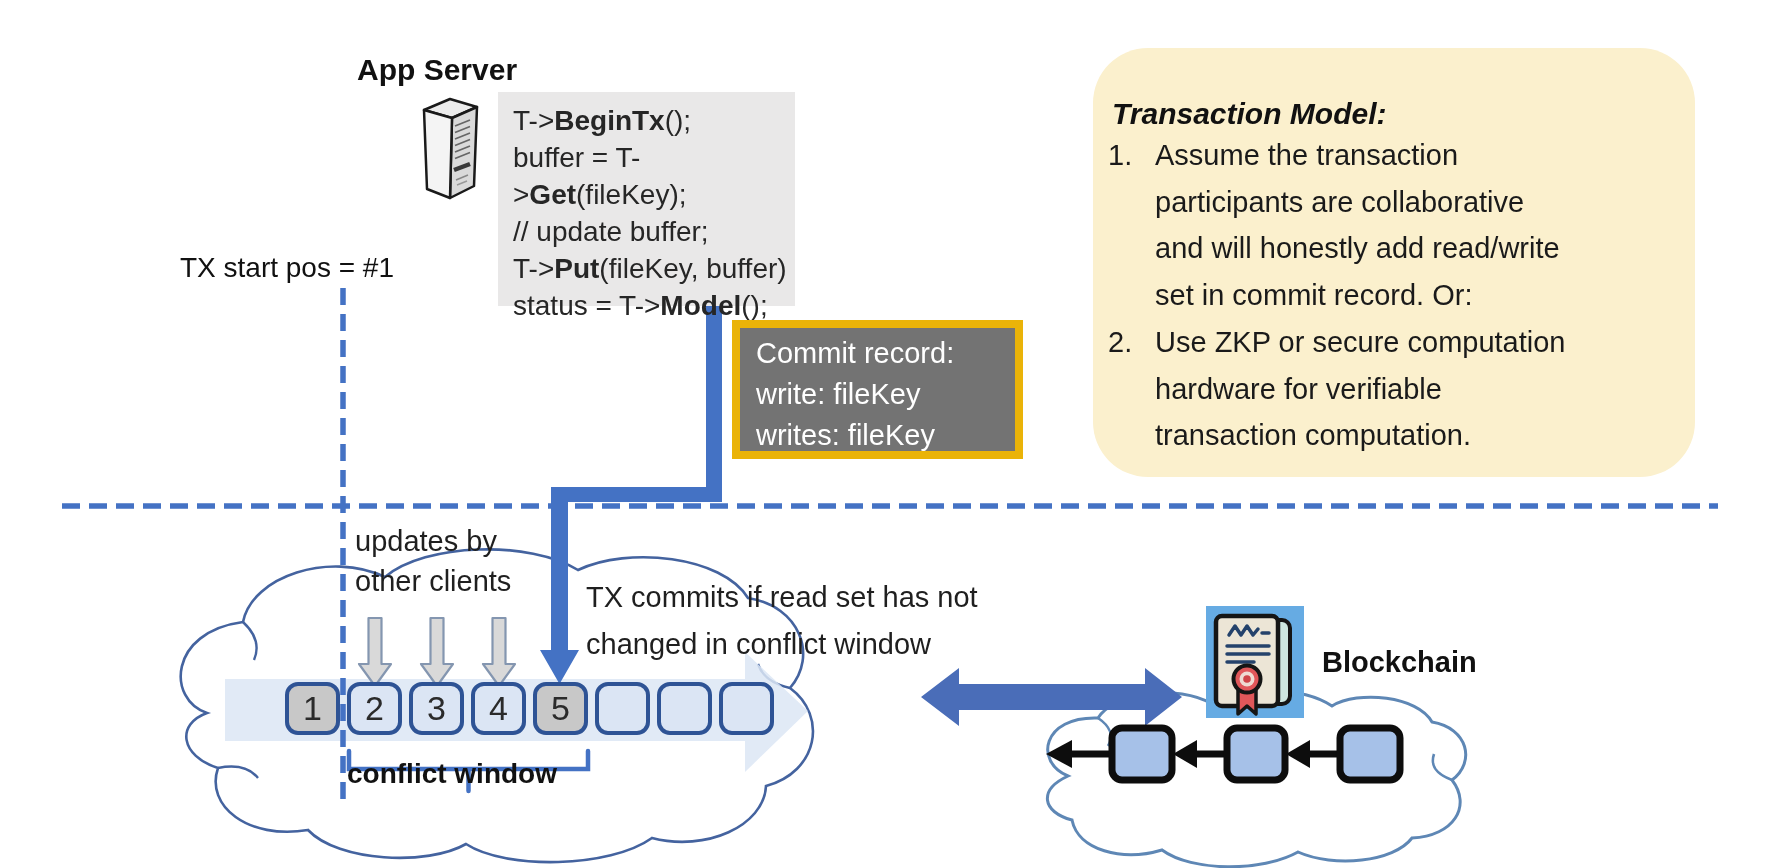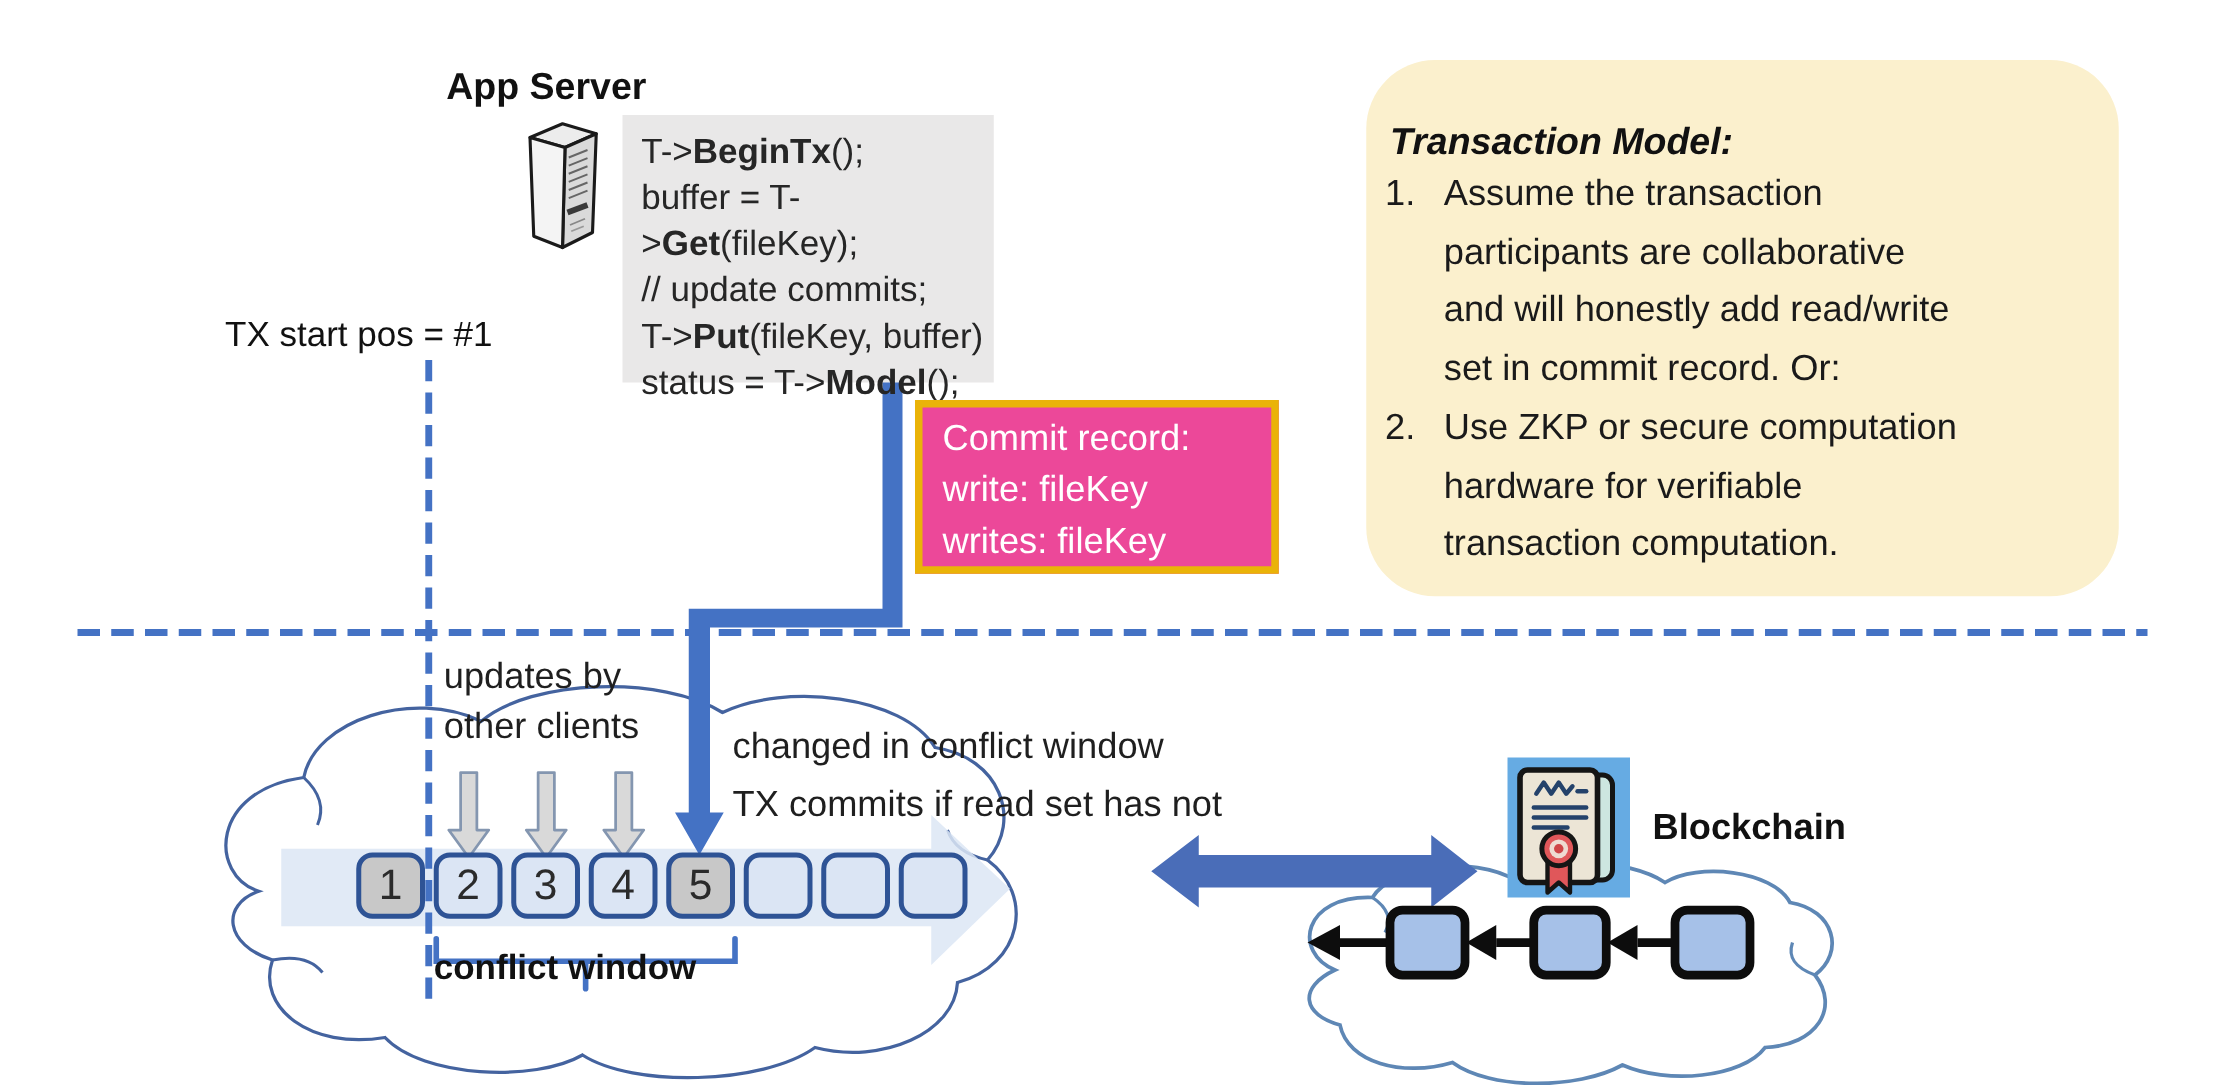--- a/index.html
+++ b/index.html
@@ -9,21 +9,21 @@
   #diagram-svg{position:absolute;left:0;top:0;z-index:1;}
   
   .app-server-title{left:357px;top:53px;font-size:30px;font-weight:bold;color:#111;z-index:3;}
   
   .code-box{left:498px;top:92px;width:297px;height:214px;background:#e9e8e8;z-index:2;
             font-size:28px;line-height:37px;color:#262626;padding:10px 0 0 15px;box-sizing:border-box;}
   .code-line span.b{font-weight:bold;}
   
   .tx-start{left:180px;top:252px;font-size:28px;color:#111;z-index:3;}
   
-  .commit-box{left:732px;top:320px;width:291px;height:139px;background:#ec4899;border:6px solid #eab308;
+  .commit-box{left:732px;top:320px;width:291px;height:139px;background:#737373;border:8px solid #eab308;
               box-sizing:border-box;color:#ffffff;font-size:29px;line-height:41px;padding:5px 0 0 16px;z-index:3;}
   
   .model-box{left:1093px;top:48px;width:602px;height:429px;background:#fbf0cd;border-radius:55px;z-index:2;}
   .model-title{left:1112px;top:86px;font-size:30px;font-weight:bold;font-style:italic;color:#111;z-index:3;margin-top:11px;}
   .model-item{position:absolute;left:1108px;display:flex;font-size:29px;line-height:46.6px;color:#1a1a1a;z-index:3;}
   .model-item .num{width:47px;flex:none;}
   
   .updates-label{left:355px;top:521px;font-size:29px;line-height:40px;color:#1f1f1f;z-index:3;}
   .tx-commits{left:586px;top:574px;font-size:29px;line-height:46.5px;color:#1f1f1f;z-index:3;}
   .conflict-label{left:347px;top:758px;font-size:28px;font-weight:bold;color:#111;z-index:3;}
@@ -127,21 +127,21 @@
       <line x1="457" y1="185" x2="467" y2="181" stroke="#999" stroke-width="1.5"></line>
     </g>
   </svg>
 
   <div class="abs app-server-title">App Server</div>
 
   <div class="abs code-box">
     <div class="code-lines">
         <div class="code-line"><span>T-&gt;</span><span class="b">BeginTx</span><span>();</span></div>
         <div class="code-line"><span>buffer = T-&gt;</span><span class="b">Get</span><span>(fileKey);</span></div>
-        <div class="code-line"><span>// update commits;</span></div>
+        <div class="code-line"><span>// update buffer;</span></div>
         <div class="code-line"><span>T-&gt;</span><span class="b">Put</span><span>(fileKey, buffer)</span></div>
         <div class="code-line"><span>status = T-&gt;</span><span class="b">Model</span><span>();</span></div>
       </div>
   </div>
 
   <div class="abs tx-start">TX start pos = #1</div>
 
   <div class="abs commit-box">
       <div>Commit record:</div>
       <div>write: fileKey</div>
@@ -168,22 +168,22 @@
           <div>transaction computation.</div>
         </div>
       </div>
     </div>
 
   <div class="abs updates-label">
       <div>updates by</div>
       <div>other clients</div>
     </div>
   <div class="abs tx-commits">
+      <div>TX commits if read set has not</div>
       <div>changed in conflict window</div>
-      <div>TX commits if read set has not</div>
     </div>
   <div class="abs conflict-label">conflict window</div>
   <div class="abs blockchain-label">Blockchain</div>
 
   <div id="blocks-layer">
       <div class="block gray" style="left: 285px;">1</div>
       <div class="block" style="left: 347px;">2</div>
       <div class="block" style="left: 409px;">3</div>
       <div class="block" style="left: 471px;">4</div>
       <div class="block gray" style="left: 533px;">5</div>

